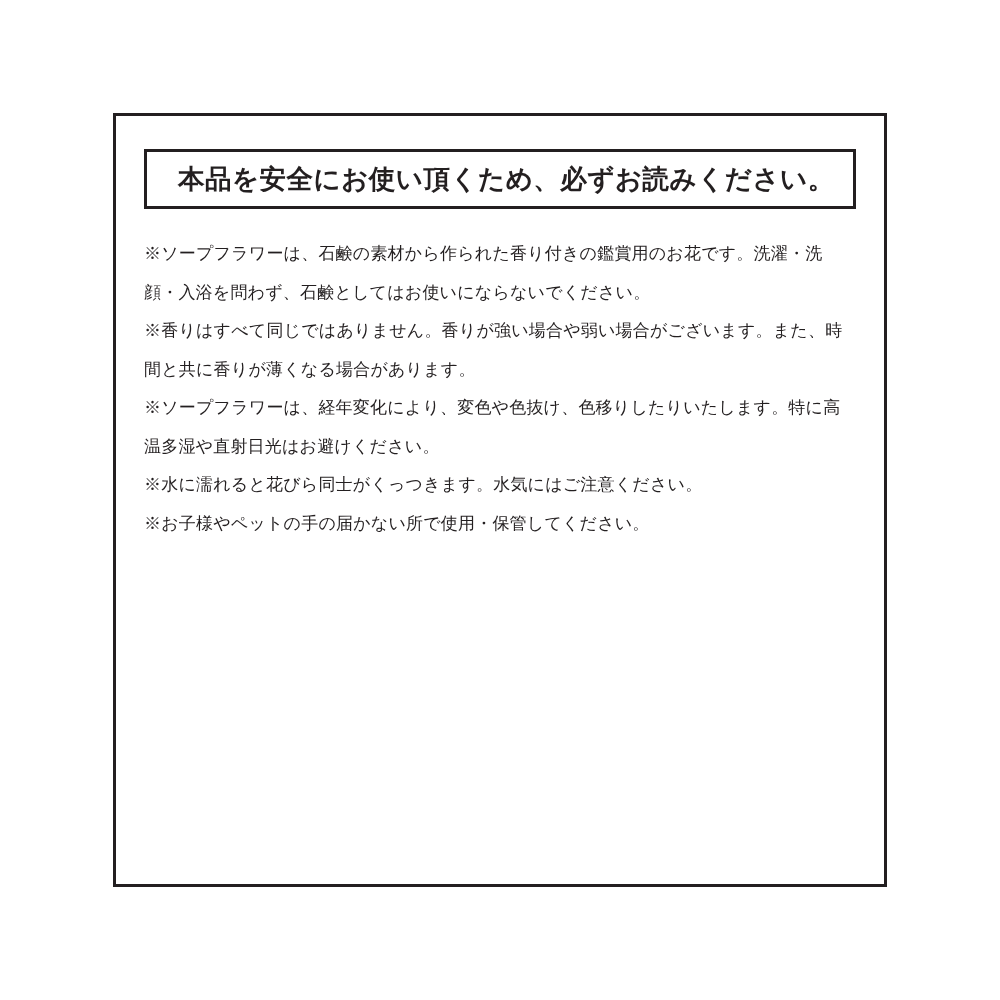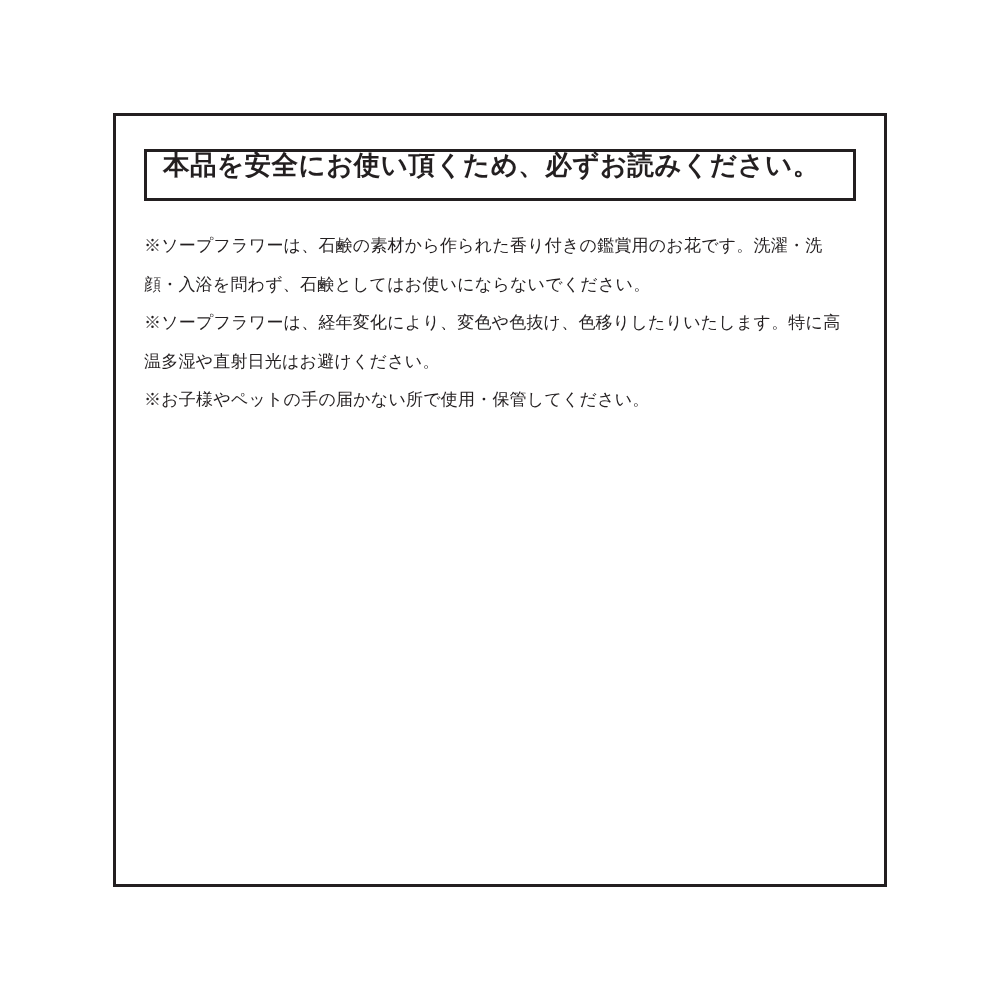--- a/index.html
+++ b/index.html
@@ -35,24 +35,24 @@
   .notice-inner {
     position: absolute;
     left: 28px;
     top: 33px;
     right: 28px;
     bottom: 33px;
   }
   .heading-box {
     border: 3px solid #231f20;
     box-sizing: border-box;
-    height: 52px;
+    height: 60px;
     display: flex;
-    align-items: flex-start;
-    padding: 0 16px;
+    align-items: center;
+    padding: 0 31px;
   }
   .heading-text {
     font-size: 26.5px;
     font-weight: bold;
     letter-spacing: 0.5px;
     line-height: 1;
     white-space: nowrap;
     color: #231f20;
   }
   .body-list {
@@ -73,19 +73,21 @@
 <div class="page">
   <div class="notice-frame">
     <div class="notice-inner">
 
       <div class="heading-box">
         <div class="heading-text">本品を安全にお使い頂くため、必ずお読みください。</div>
       </div>
 
       <div class="body-list">
         <p class="body-para">※ソープフラワーは、石鹸の素材から作られた香り付きの鑑賞用のお花です。洗濯・洗顔・入浴を問わず、石鹸としてはお使いにならないでください。</p>
+        <p class="body-para">※香りはすべて同じではありません。香りが強い場合や弱い場合がございます。また、時間と共に香りが薄くなる場合があります。</p>
         <p class="body-para">※ソープフラワーは、経年変化により、変色や色抜け、色移りしたりいたします。特に高温多湿や直射日光はお避けください。</p>
+        <p class="body-para">※水に濡れると花びら同士がくっつきます。水気にはご注意ください。</p>
         <p class="body-para">※お子様やペットの手の届かない所で使用・保管してください。</p>
       </div>
 
     </div>
   </div>
 </div>
 
 </body></html>

